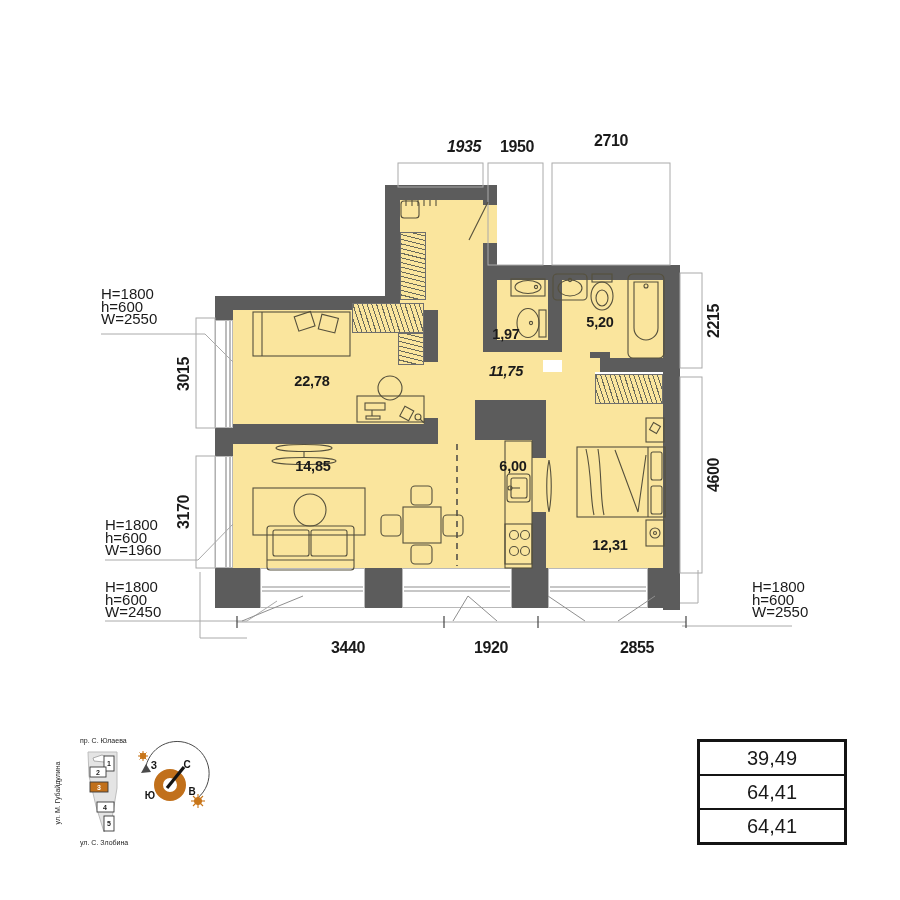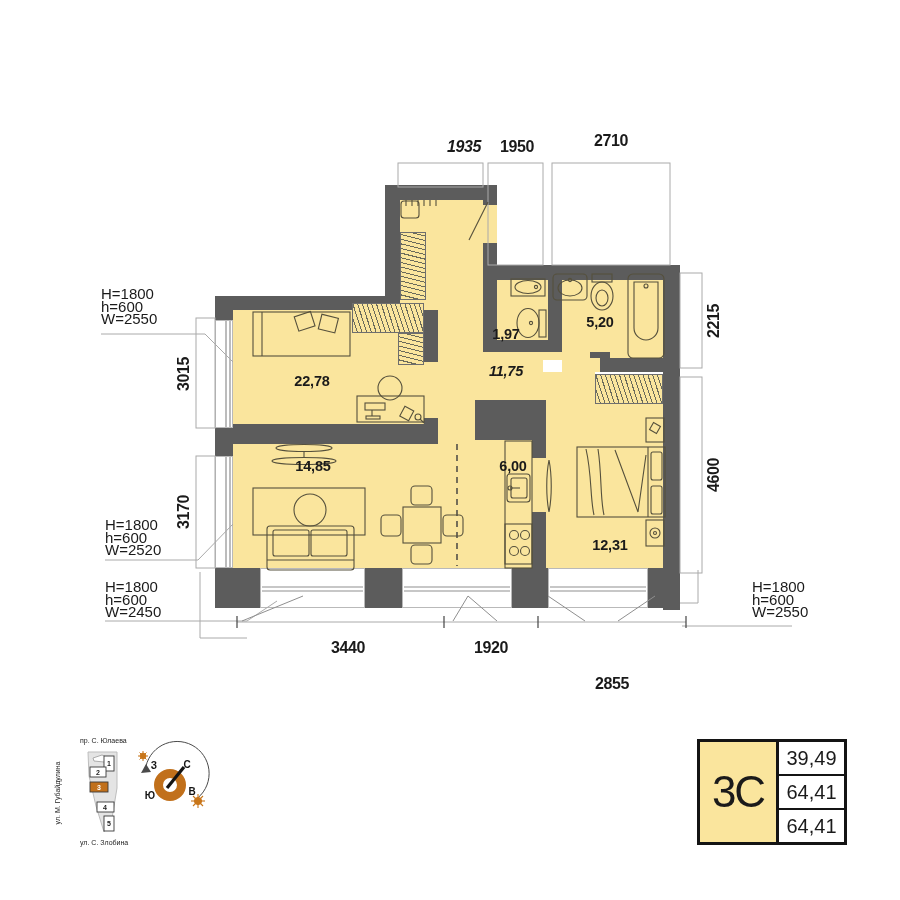--- a/index.html
+++ b/index.html
@@ -279,57 +279,56 @@
 
   <div class="dim" style="left:464px;top:147px;font-style:italic;">1935</div>
   <div class="dim" style="left:517px;top:147px;">1950</div>
   <div class="dim" style="left:611px;top:141px;">2710</div>
   <div class="dim vert" style="left:184px;top:374px;">3015</div>
   <div class="dim vert" style="left:184px;top:512px;">3170</div>
   <div class="dim vert" style="left:714px;top:321px;">2215</div>
   <div class="dim vert" style="left:714px;top:475px;">4600</div>
   <div class="dim" style="left:348px;top:648px;">3440</div>
   <div class="dim" style="left:491px;top:648px;">1920</div>
-  <div class="dim" style="left:612px;top:648px;margin-top:36px;">2855</div>
+  <div class="dim" style="left:637px;top:648px;">2855</div>
 
   <div class="area" style="left:312px;top:381px;">22,78</div>
   <div class="area" style="left:506px;top:334px;">1,97</div>
   <div class="area" style="left:600px;top:322px;">5,20</div>
   <div class="area" style="left:506px;top:371px;font-style:italic;">11,75</div>
   <div class="area" style="left:313px;top:466px;">14,85</div>
   <div class="area" style="left:480px;top:466px;margin-left:33px;">6,00</div>
   <div class="area" style="left:610px;top:545px;">12,31</div>
 
   <div class="spec" style="left:101px;top:288px;">
     <div>H=1800</div>
     <div>h=600</div>
     <div>W=2550</div>
   </div>
   <div class="spec" style="left:105px;top:519px;">
     <div>H=1800</div>
     <div>h=600</div>
-    <div>W=2520</div>
+    <div>W=1960</div>
   </div>
   <div class="spec" style="left:105px;top:581px;">
     <div>H=1800</div>
     <div>h=600</div>
     <div>W=2450</div>
   </div>
   <div class="spec" style="left:752px;top:581px;">
     <div>H=1800</div>
     <div>h=600</div>
     <div>W=2550</div>
   </div>
 
   <div class="street" style="left:80px;top:737px;">пр. С. Юлаева</div>
   <div class="street vert" style="left:57px;top:793px;">ул. М. Губайдулина</div>
   <div class="street" style="left:80px;top:839px;">ул. С. Злобина</div>
 
   <div class="stats">
-    <div class="type">3С</div>
     <div class="vals">
       <div class="v">39,49</div>
       <div class="v">64,41</div>
       <div class="v">64,41</div>
     </div>
   </div>
 
 </div>
 
 </body></html>

